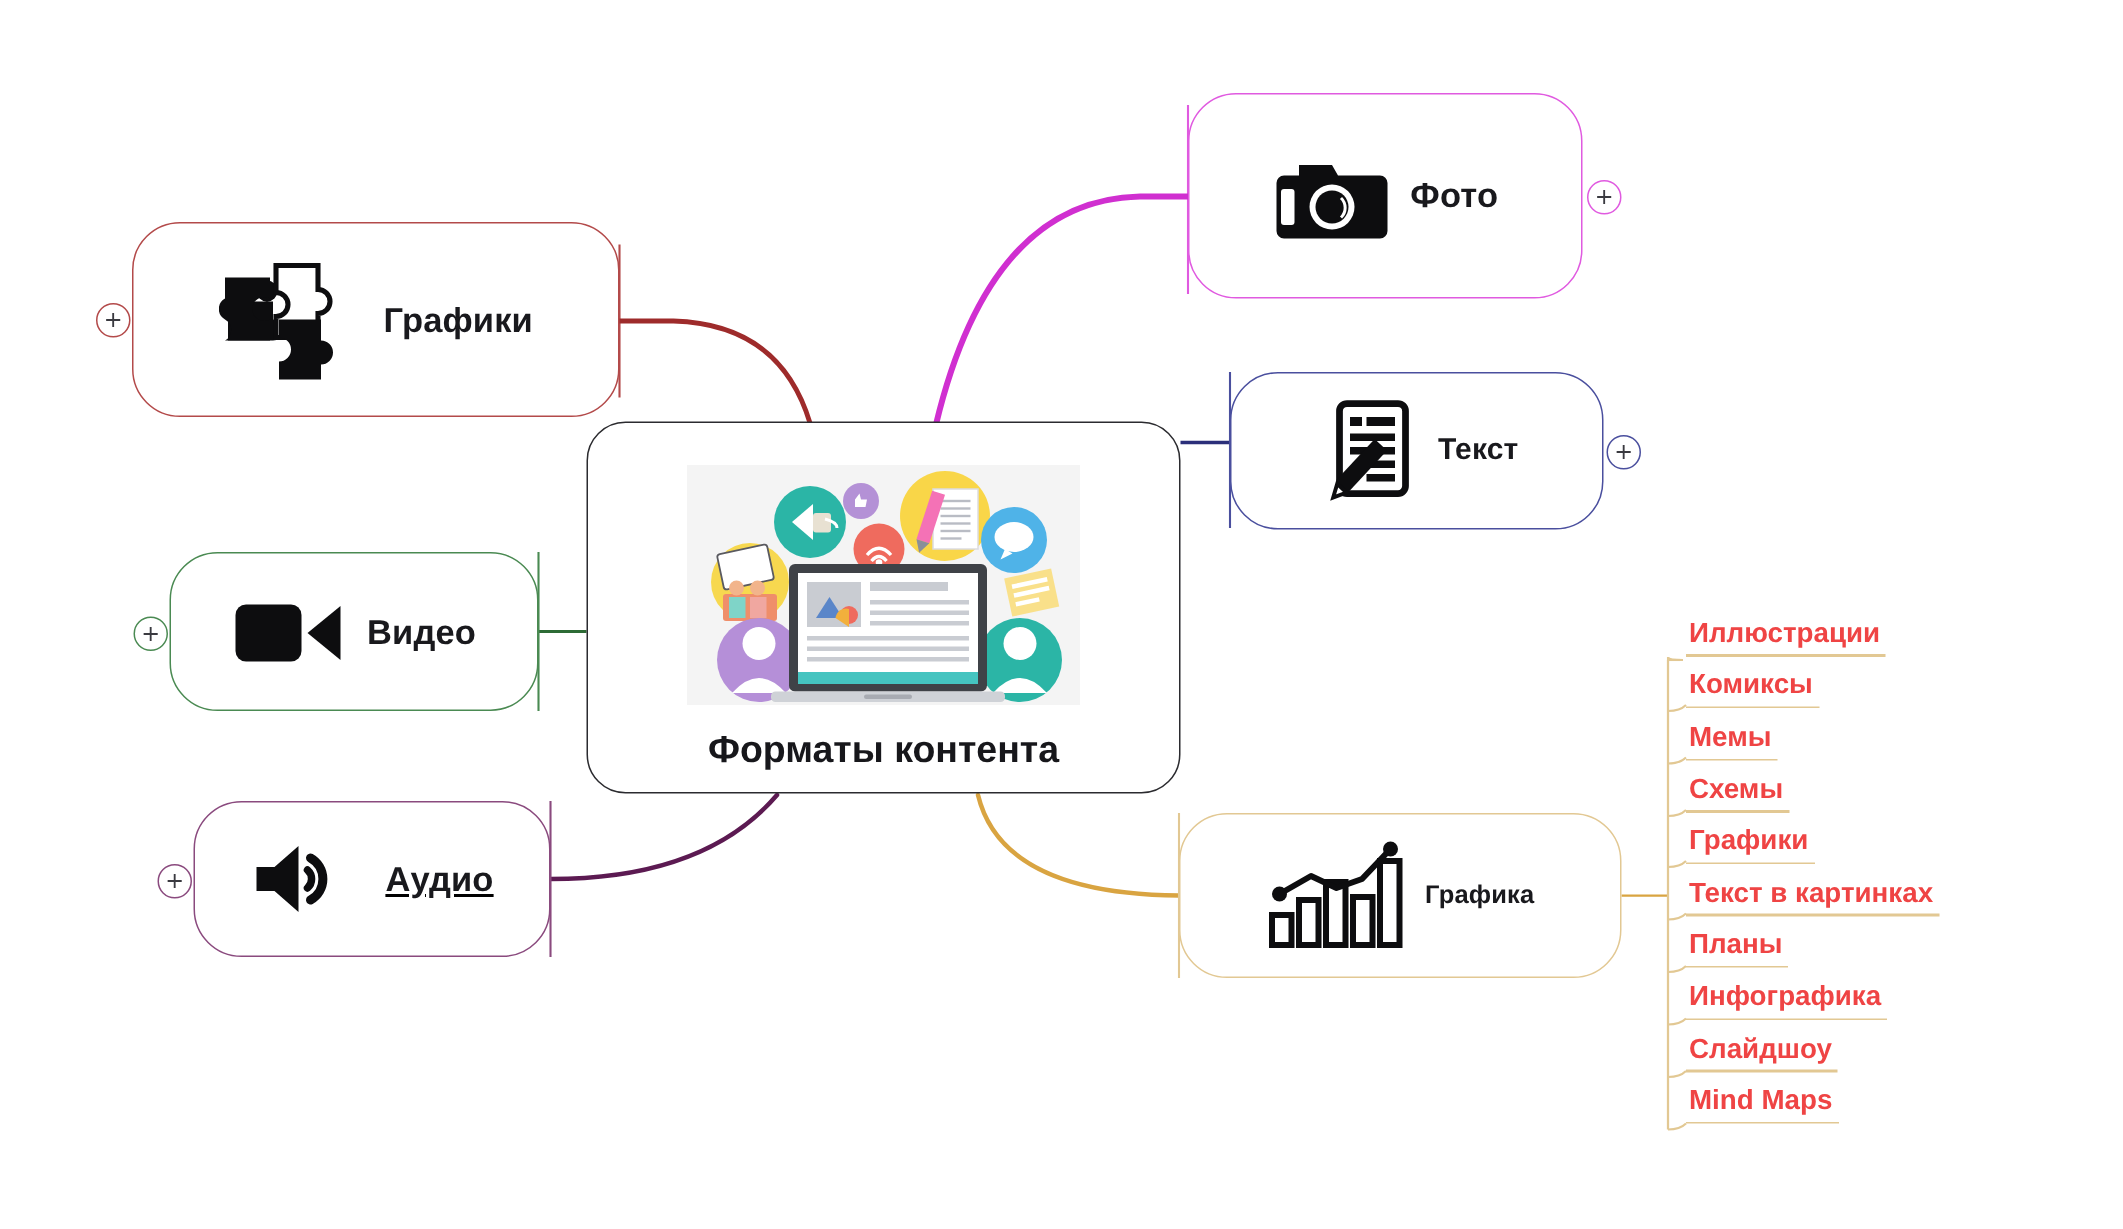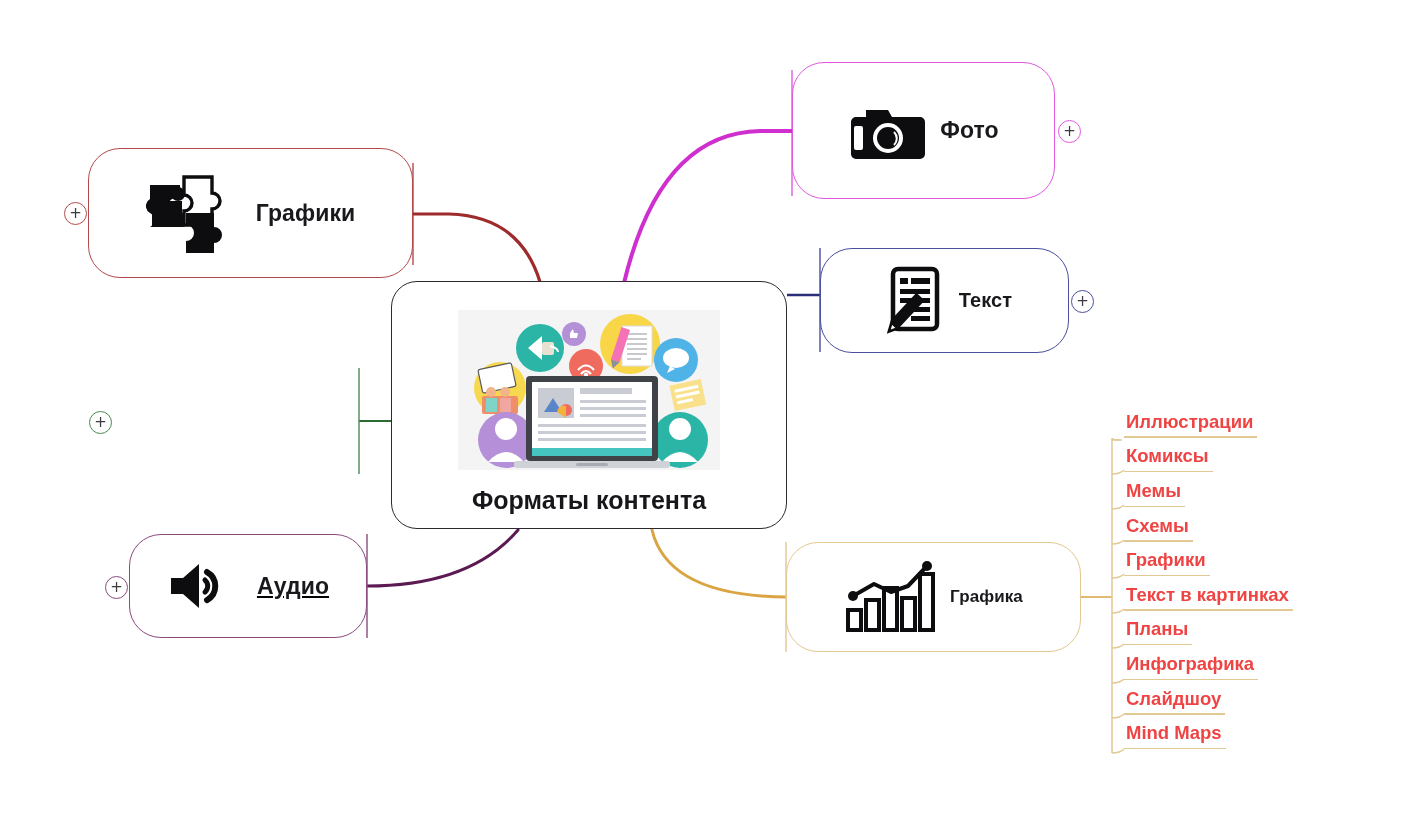--- a/index.html
+++ b/index.html
@@ -307,20 +307,29 @@
         <g transform="rotate(-2 30 44)">
           <path d="M40 28 l8 8 -26 26 -11 3 3-11 z" fill="#0d0d0f"></path>
           <path d="M14 57 l-3 9 9-3 z" fill="#ffffff" stroke="#0d0d0f" stroke-width="2.6"></path>
         </g>
       </svg>
     </span>
     <span class="lbl" style="font-size:20px;">Текст</span>
   </div>
   <div class="plus" style="left:1071px; top:290px; border-color:#4a4f9e;">+</div>
 
+  <div class="node" style="left:113px; top:368px; width:246px; height:106px; border-color:#4a8a52;">
+    <span class="ico">
+      <svg width="76" height="48" viewBox="0 0 76 48" xmlns="http://www.w3.org/2000/svg">
+        <rect x="2" y="6" width="44" height="38" rx="7" fill="#0d0d0f"></rect>
+        <path d="M50 25 l22-18 0 36 z" fill="#0d0d0f"></path>
+      </svg>
+    </span>
+    <span class="lbl" style="font-size:23px;">Видео</span>
+  </div>
   <div class="plus" style="left:89px; top:411px; border-color:#4a8a52;">+</div>
 
   <div class="node" style="left:129px; top:534px; width:238px; height:104px; border-color:#8a4a7e;text-decoration:underline;">
     <span class="ico">
       <svg width="76" height="52" viewBox="0 0 76 52" xmlns="http://www.w3.org/2000/svg">
         <path d="M4 18 h12 l16-14 0 44 -16-14 h-12 z" fill="#0d0d0f"></path>
         <path d="M40 12 a16 16 0 0 1 0 28" stroke="#0d0d0f" stroke-width="6" fill="none" stroke-linecap="round"></path>
         <path d="M38 20 a8 8 0 0 1 0 12" stroke="#0d0d0f" stroke-width="5" fill="none" stroke-linecap="round"></path>
       </svg>
     </span>

